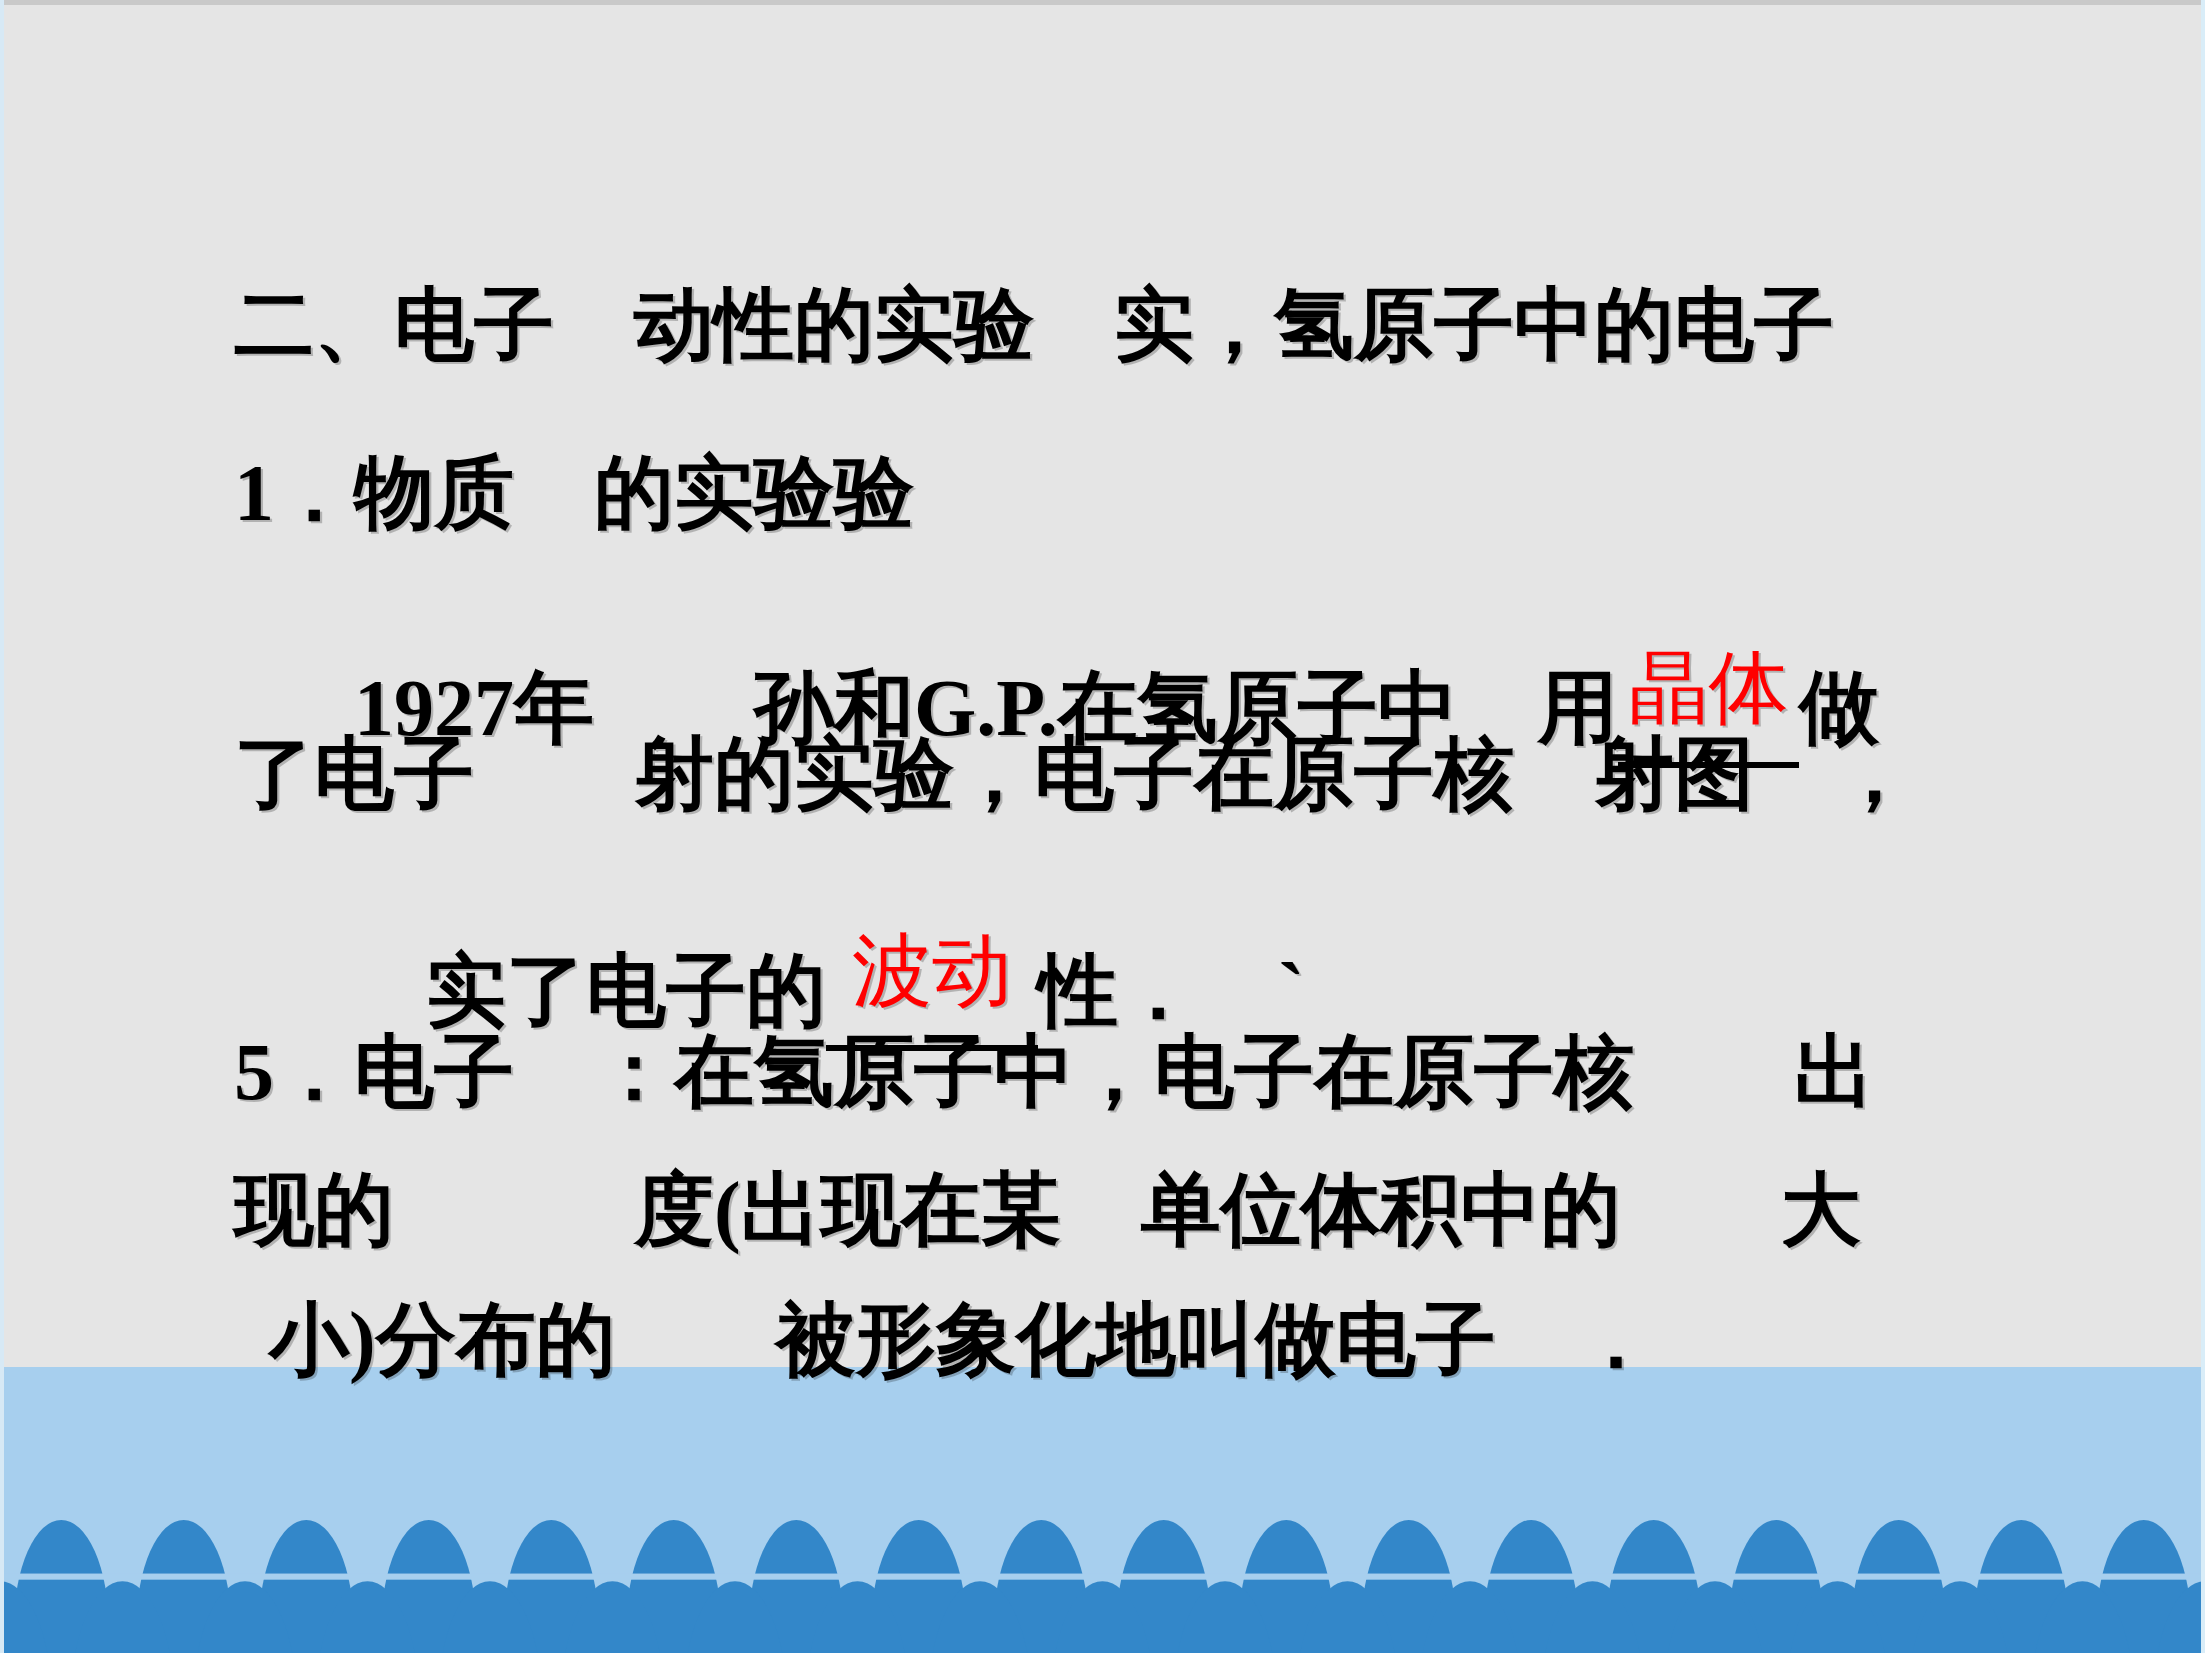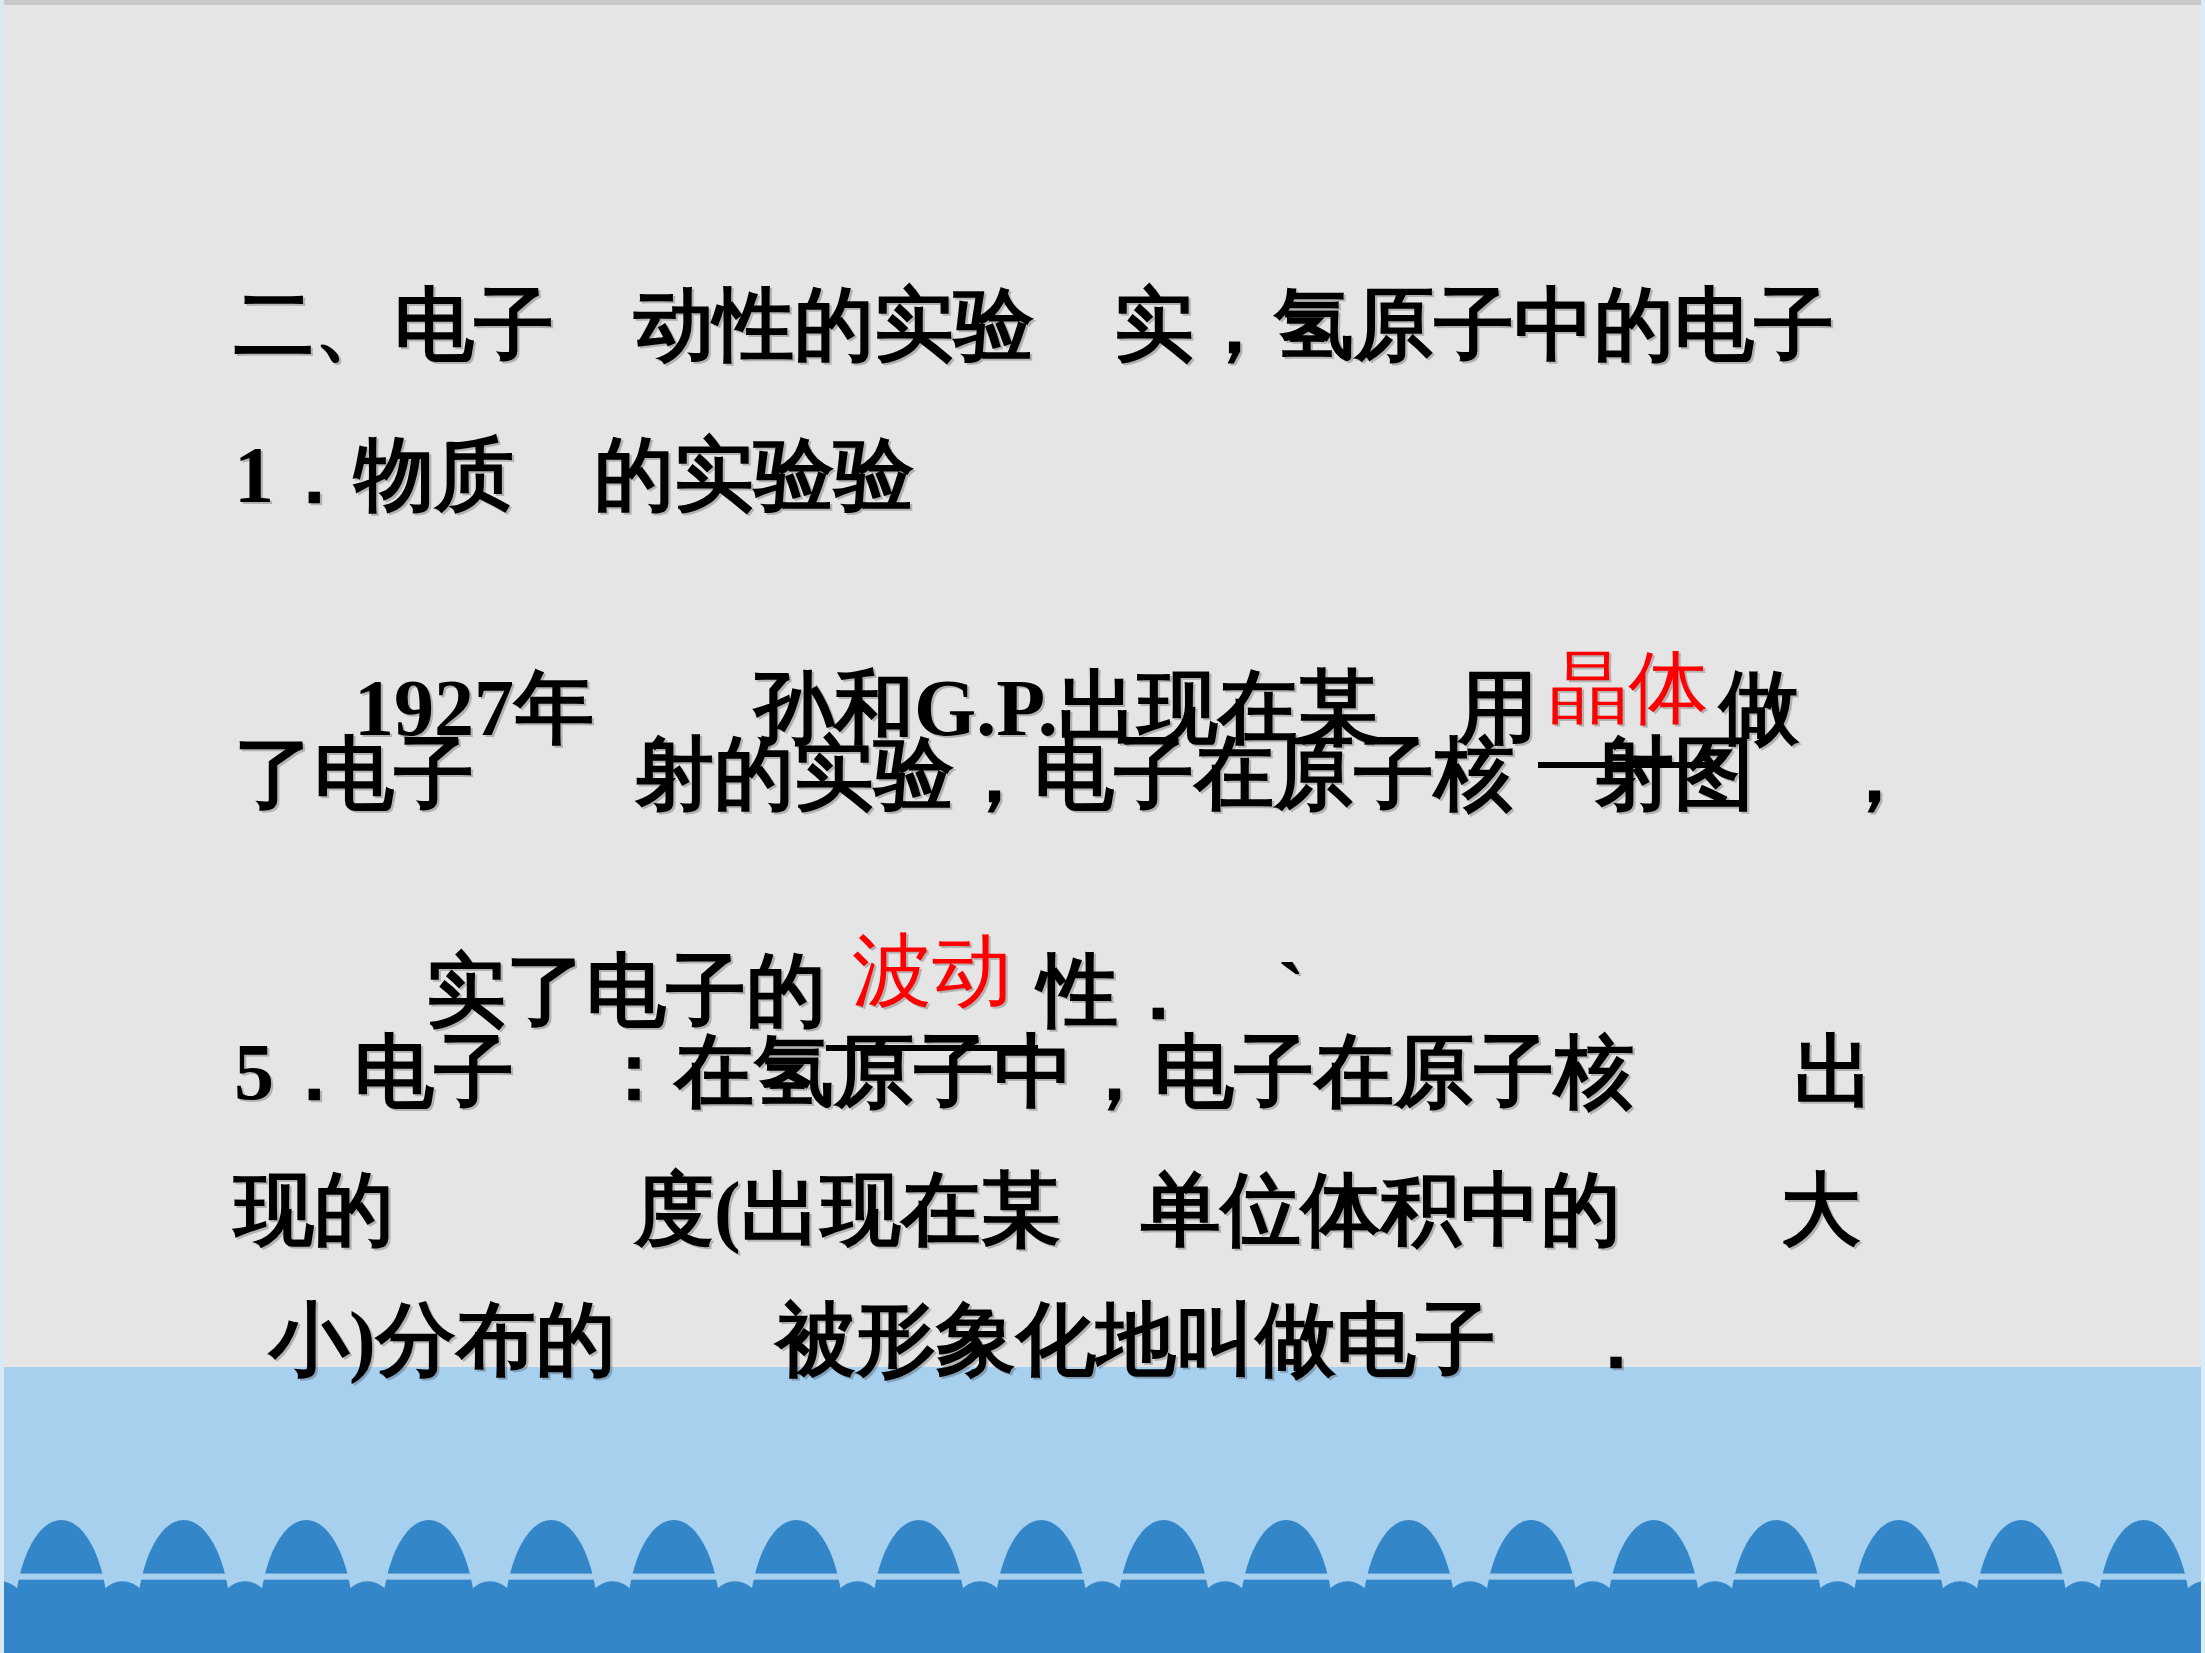--- a/index.html
+++ b/index.html
@@ -144,24 +144,24 @@
         <ellipse cx="2720" cy="330" rx="68" ry="160"></ellipse>
         <ellipse cx="2880" cy="330" rx="68" ry="160"></ellipse>
       </g>
     </svg>
   </div>
 
   <div class="content">
 
     <div class="line" style="left:234px; top:285px;">二、电子　动性的实验　实，氢原子中的电子</div>
 
-    <div class="line" style="left:234px; top:435px;">1．物质　的实验验</div>
+    <div class="line" style="left:234px; top:453px;">1．物质　的实验验</div>
 
     <div class="line" style="left:234px; top:588px;">
-      <span>1927年　　孙和G.P.出现在某　用</span><span class="blank pad-wide"><span class="answer">晶体</span></span><span>做</span>
+      <span>1927年　　孙和G.P.在氢原子中　用</span><span class="blank pad-wide"><span class="answer">晶体</span></span><span>做</span>
     </div>
 
     <div class="line" style="left:234px; top:734px;">了电子　　射的实验，电子在原子核　射图　，</div>
 
     <div class="line" style="left:306px; top:871px;">
       <span>实了电子的</span><span class="blank pad-narrow"><span class="answer">波动</span></span><span>性．　`</span>
     </div>
 
     <div class="line" style="left:234px; top:1032px;">5．电子　：在氢原子中，电子在原子核　　出</div>
 

